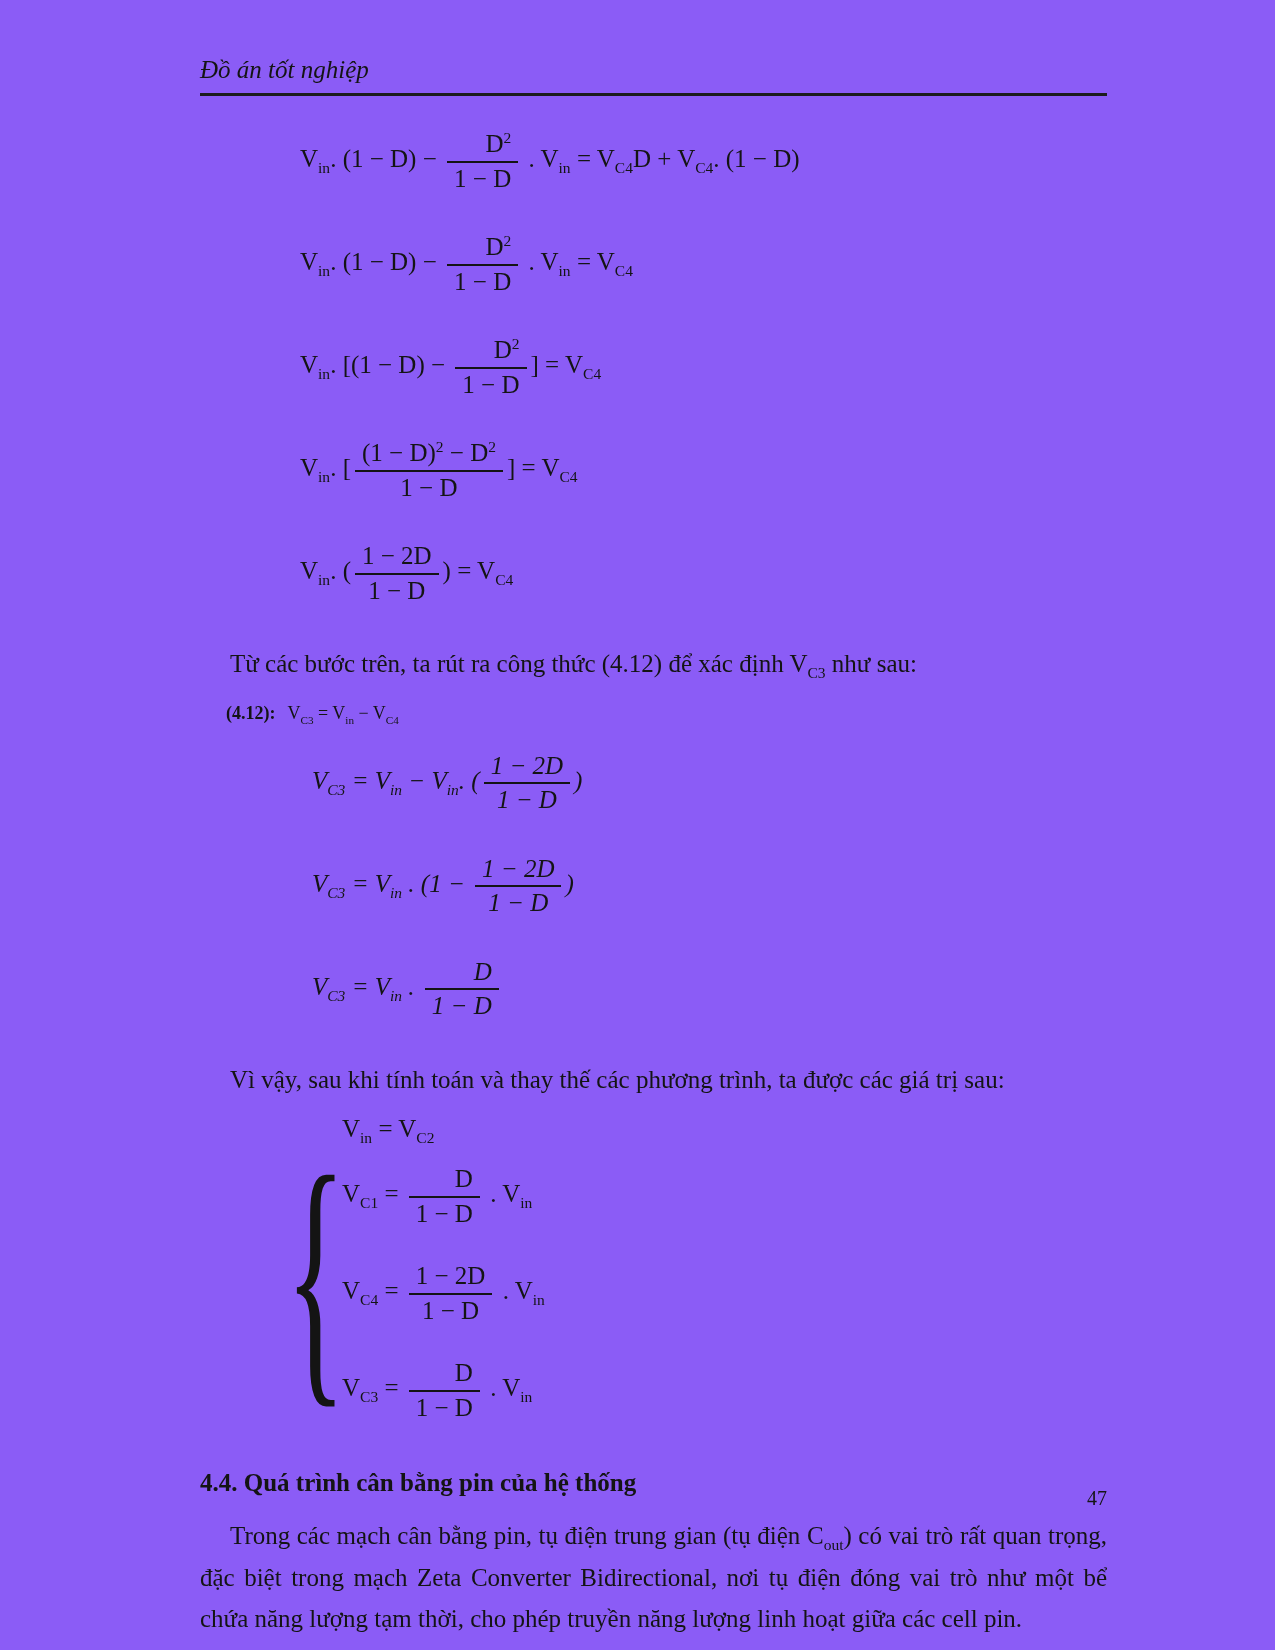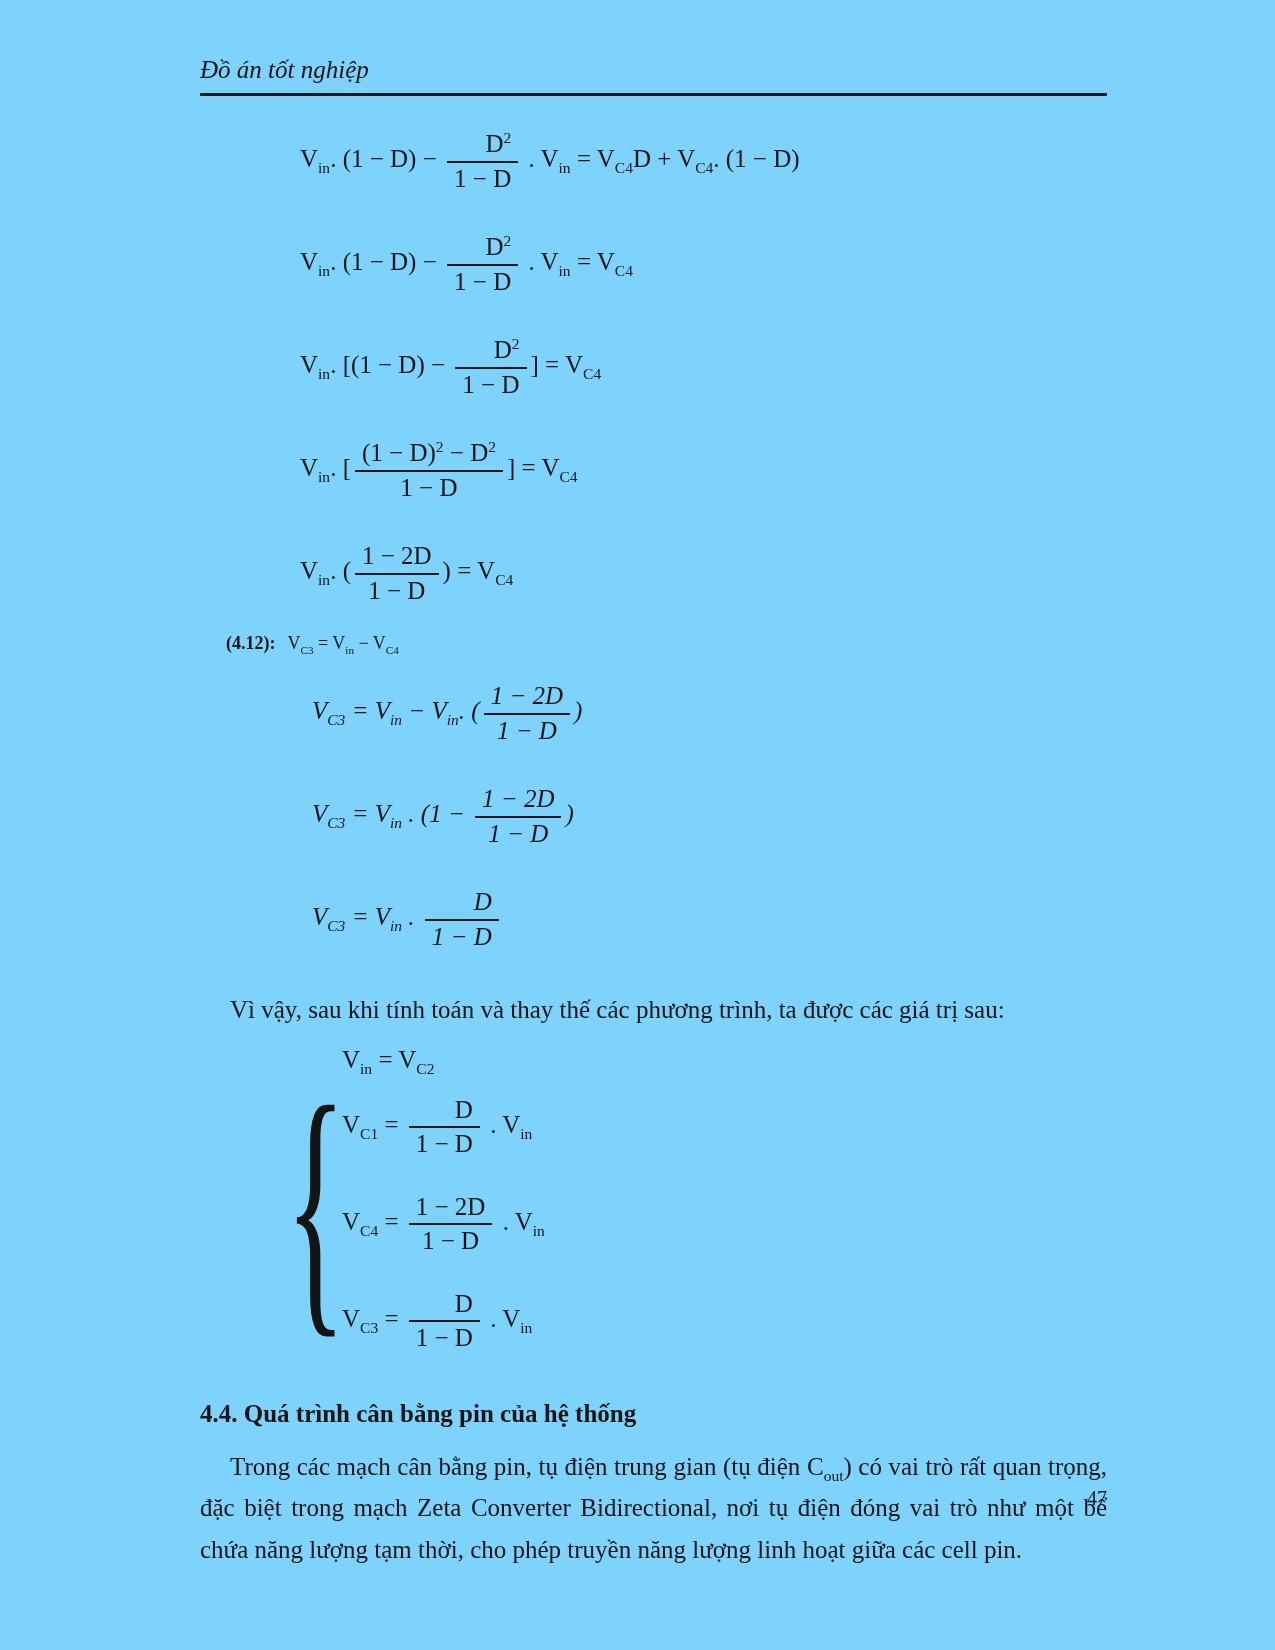--- a/index.html
+++ b/index.html
@@ -1,20 +1,20 @@
 <!DOCTYPE html>
 <html><head>
 <meta charset="utf-8">
 <style>
   * { box-sizing: border-box; }
   html, body { margin: 0; padding: 0; background: #ffffff; }
   .page {
     width: 1275px; height: 1650px; position: relative; overflow: hidden;
     padding: 56px 168px 0 200px;
-    font-family: "Liberation Serif", serif; color: #141414; background: #7dd3fc;
+    font-family: "Liberation Serif", serif; color: #141414; background: #8b5cf6;
   }
   .hdr {
     display: flex; justify-content: space-between; align-items: baseline;
     font-style: italic; font-size: 25px; padding-bottom: 9px;
     border-bottom: 3px solid #1c1c1c;
   }
   .content { padding-top: 14px; }
   .eq-block { margin-left: 100px; }
   .eq { font-size: 25px; padding: 8px 0; white-space: nowrap; }
   .frac {
@@ -69,20 +69,21 @@
       <div class="eq"><span>V</span><sub>in</sub>. [<span class="frac">
             <span class="num"><span>(1 − D)</span><sup>2</sup> − <span>D</span><sup>2</sup></span>
             <span class="den">1 − D</span>
           </span>] = <span>V</span><sub>C4</sub></div>
       <div class="eq"><span>V</span><sub>in</sub>. (<span class="frac">
             <span class="num">1 − 2D</span>
             <span class="den">1 − D</span>
           </span>) = <span>V</span><sub>C4</sub></div>
     </div>
 
+    <p class="para">Từ các bước trên, ta rút ra công thức (4.12) để xác định <span>V</span><sub>C3</sub> như sau:</p>
 
     <div class="eq eq412">
       <span class="lbl">(4.12):</span><span><span>V</span><sub>C3</sub> = <span>V</span><sub>in</sub> − <span>V</span><sub>C4</sub></span>
     </div>
 
     <div class="eq-block vc3-block">
       <div class="eq"><span>V</span><sub>C3</sub> = <span>V</span><sub>in</sub> −  <span>V</span><sub>in</sub>. (<span class="frac">
             <span class="num">1 − 2D</span>
             <span class="den">1 − D</span>
           </span>)</div>

